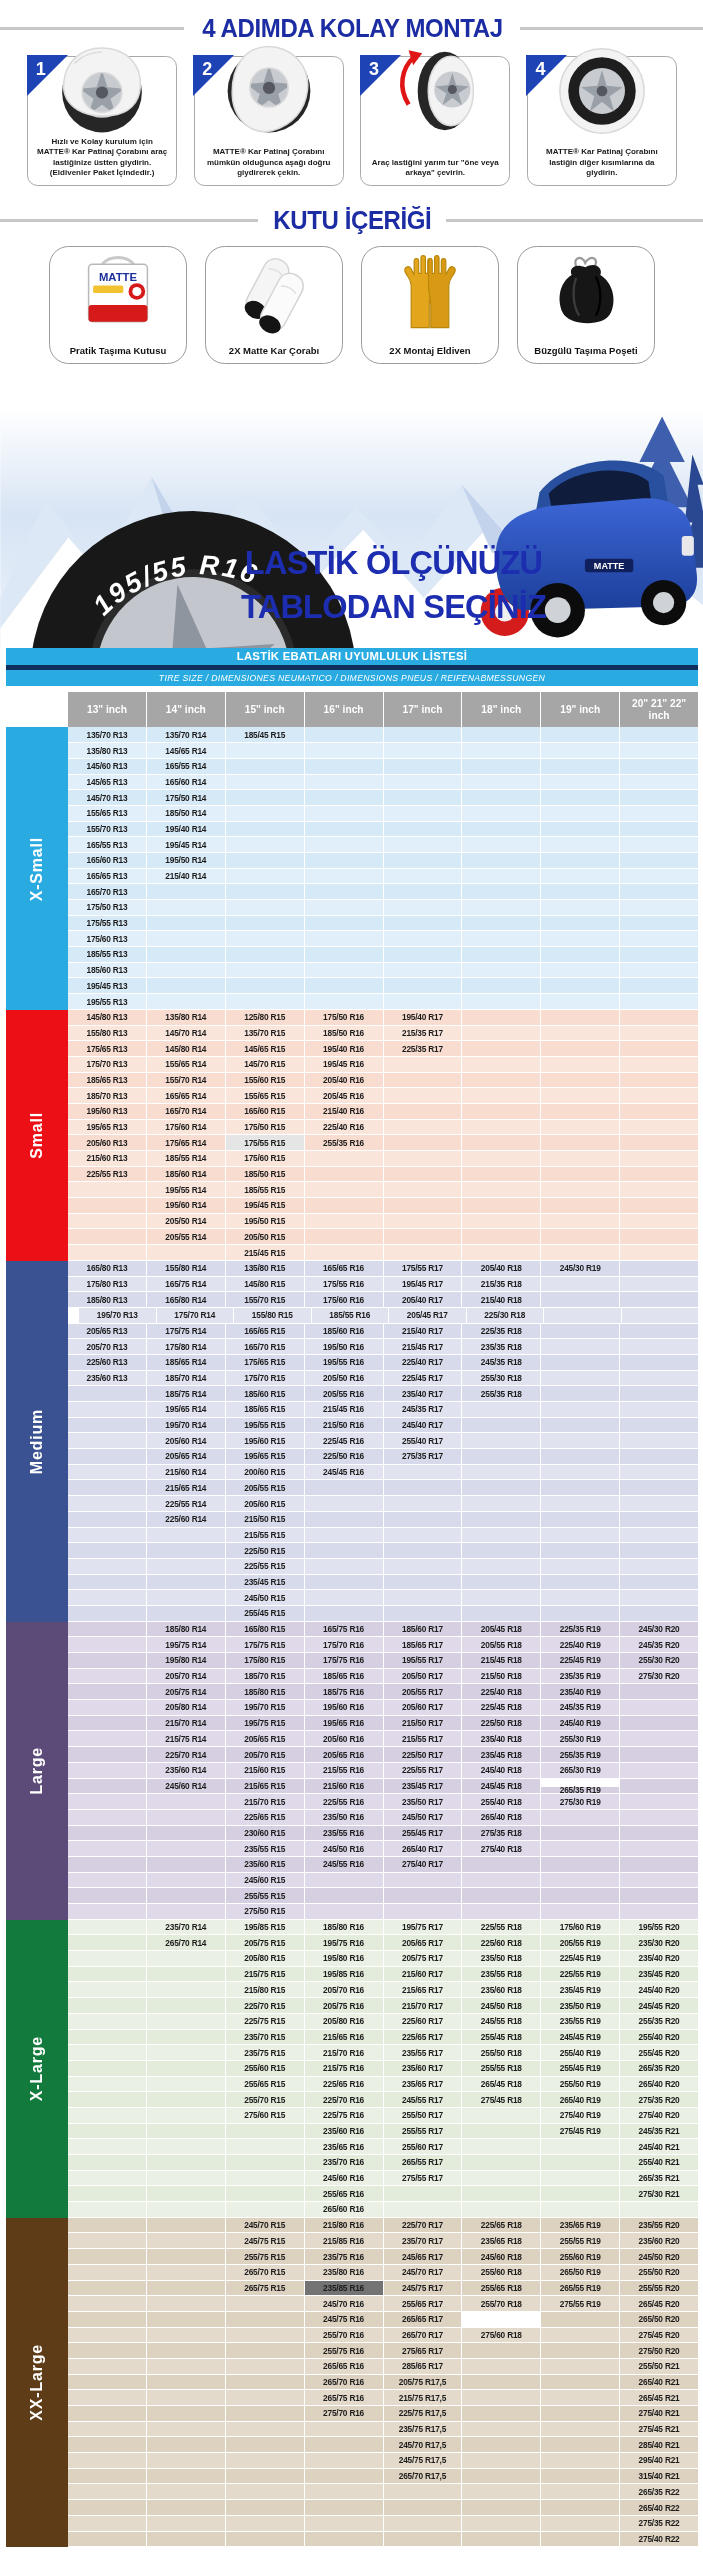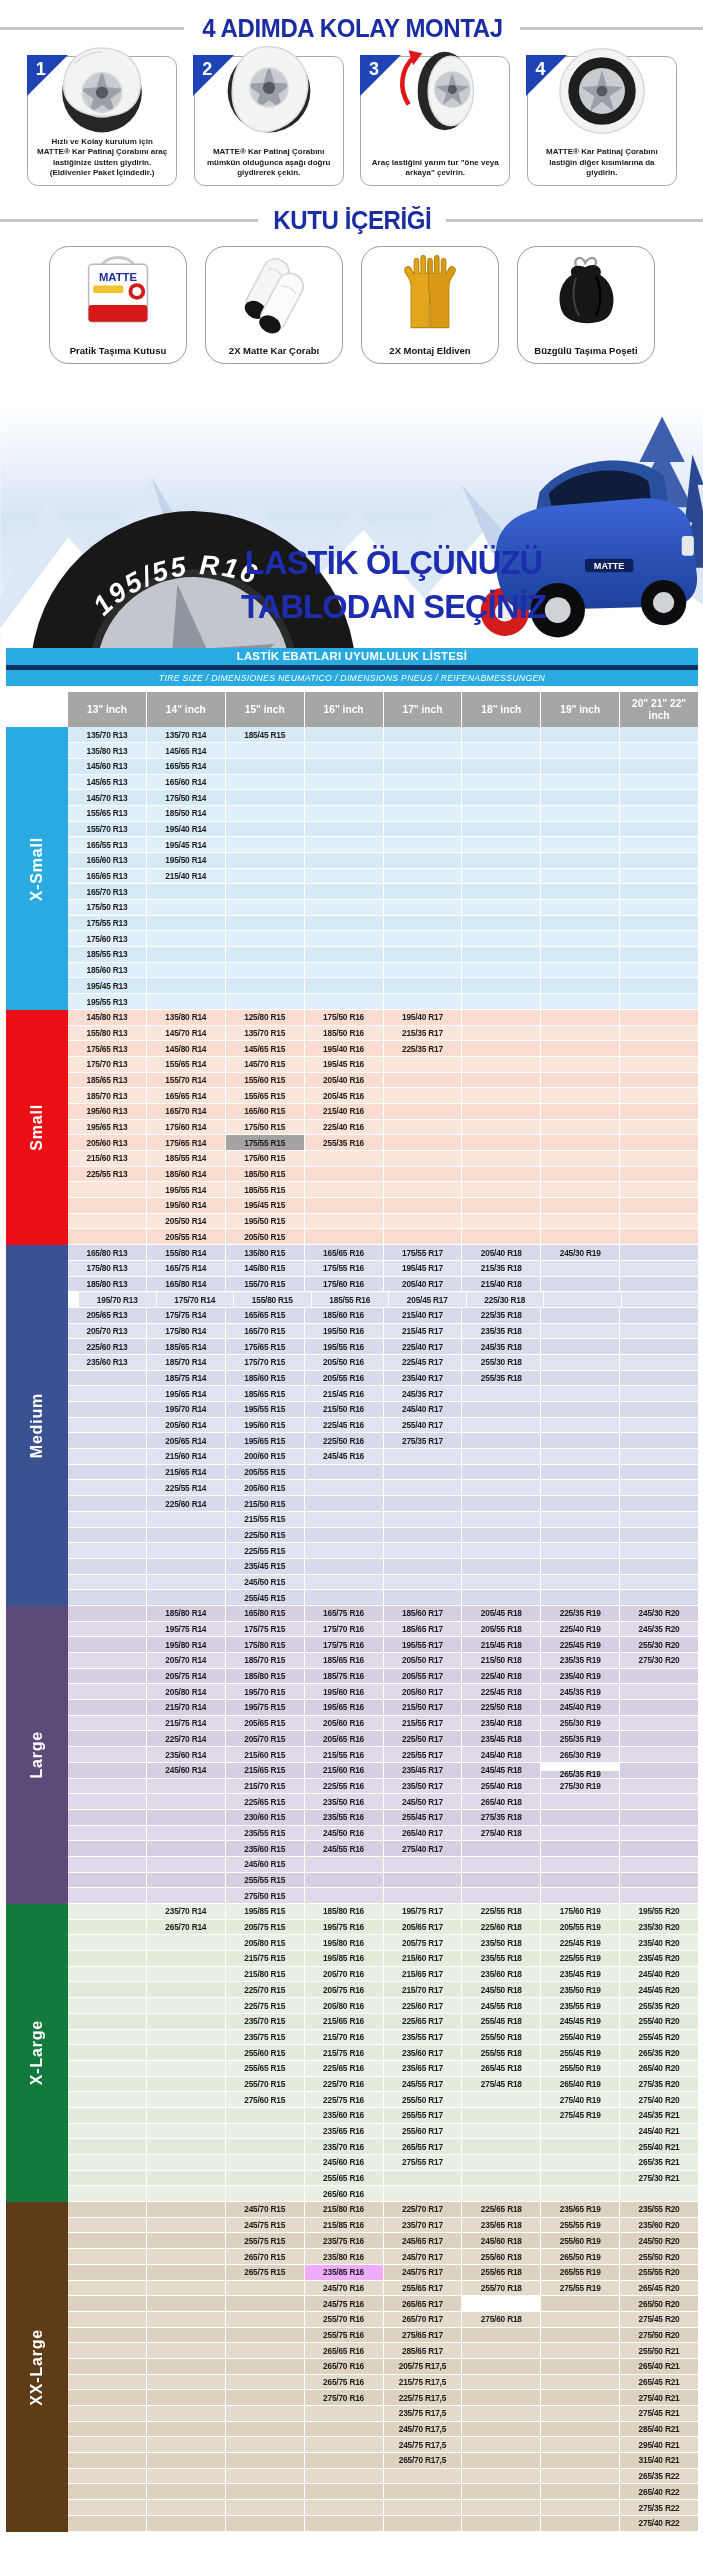--- a/index.html
+++ b/index.html
@@ -546,21 +546,21 @@
               <div class="tcell" style="background: rgb(250, 229, 219);">175/50 R15</div>
               <div class="tcell" style="background: rgb(250, 229, 219);">225/40 R16</div>
               <div class="tcell" style="background: rgb(250, 229, 219);"></div>
               <div class="tcell" style="background: rgb(250, 229, 219);"></div>
               <div class="tcell" style="background: rgb(250, 229, 219);"></div>
               <div class="tcell" style="background: rgb(250, 229, 219);"></div>
             </div>
             <div class="trow">
               <div class="tcell" style="background: rgb(248, 220, 207);">205/60 R13</div>
               <div class="tcell" style="background: rgb(248, 220, 207);">175/65 R14</div>
-              <div class="tcell" style="background: #a3a3a3;">175/55 R15</div>
+              <div class="tcell" style="background: #e5e5e5;">175/55 R15</div>
               <div class="tcell" style="background: rgb(248, 220, 207);">255/35 R16</div>
               <div class="tcell" style="background: rgb(248, 220, 207);"></div>
               <div class="tcell" style="background: rgb(248, 220, 207);"></div>
               <div class="tcell" style="background: rgb(248, 220, 207);"></div>
               <div class="tcell" style="background: rgb(248, 220, 207);"></div>
             </div>
             <div class="trow">
               <div class="tcell" style="background: rgb(250, 229, 219);">215/60 R13</div>
               <div class="tcell" style="background: rgb(250, 229, 219);">185/55 R14</div>
               <div class="tcell" style="background: rgb(250, 229, 219);">175/60 R15</div>
@@ -612,20 +612,30 @@
             </div>
             <div class="trow">
               <div class="tcell" style="background: rgb(248, 220, 207);"></div>
               <div class="tcell" style="background: rgb(248, 220, 207);">205/55 R14</div>
               <div class="tcell" style="background: rgb(248, 220, 207);">205/50 R15</div>
               <div class="tcell" style="background: rgb(248, 220, 207);"></div>
               <div class="tcell" style="background: rgb(248, 220, 207);"></div>
               <div class="tcell" style="background: rgb(248, 220, 207);"></div>
               <div class="tcell" style="background: rgb(248, 220, 207);"></div>
               <div class="tcell" style="background: rgb(248, 220, 207);"></div>
+            </div>
+            <div class="trow">
+              <div class="tcell" style="background: rgb(250, 229, 219);"></div>
+              <div class="tcell" style="background: rgb(250, 229, 219);"></div>
+              <div class="tcell" style="background: rgb(250, 229, 219);">215/45 R15</div>
+              <div class="tcell" style="background: rgb(250, 229, 219);"></div>
+              <div class="tcell" style="background: rgb(250, 229, 219);"></div>
+              <div class="tcell" style="background: rgb(250, 229, 219);"></div>
+              <div class="tcell" style="background: rgb(250, 229, 219);"></div>
+              <div class="tcell" style="background: rgb(250, 229, 219);"></div>
             </div>
           </div>
         </div>
         <div class="group">
           <div class="glabel" style="background: rgb(58, 81, 146);">
             <span>Medium</span>
           </div>
           <div class="grows">
             <div class="trow">
               <div class="tcell" style="background: rgb(215, 218, 234);">165/80 R13</div>
@@ -1295,21 +1305,21 @@
               <div class="tcell" style="background: rgb(228, 218, 203);">235/80 R16</div>
               <div class="tcell" style="background: rgb(228, 218, 203);">245/70 R17</div>
               <div class="tcell" style="background: rgb(228, 218, 203);">255/60 R18</div>
               <div class="tcell" style="background: rgb(228, 218, 203);">265/50 R19</div>
               <div class="tcell" style="background: rgb(228, 218, 203);">255/50 R20</div>
             </div>
             <div class="trow">
               <div class="tcell" style="background: rgb(221, 209, 191);"></div>
               <div class="tcell" style="background: rgb(221, 209, 191);"></div>
               <div class="tcell" style="background: rgb(221, 209, 191);">265/75 R15</div>
-              <div class="tcell" style="background: #f0abfc;">235/85 R16</div>
+              <div class="tcell" style="background: #737373;">235/85 R16</div>
               <div class="tcell" style="background: rgb(221, 209, 191);">245/75 R17</div>
               <div class="tcell" style="background: rgb(221, 209, 191);">255/65 R18</div>
               <div class="tcell" style="background: rgb(221, 209, 191);">265/55 R19</div>
               <div class="tcell" style="background: rgb(221, 209, 191);">255/55 R20</div>
             </div>
             <div class="trow">
               <div class="tcell" style="background: rgb(228, 218, 203);"></div>
               <div class="tcell" style="background: rgb(228, 218, 203);"></div>
               <div class="tcell" style="background: rgb(228, 218, 203);"></div>
               <div class="tcell" style="background: rgb(228, 218, 203);">245/70 R16</div>

